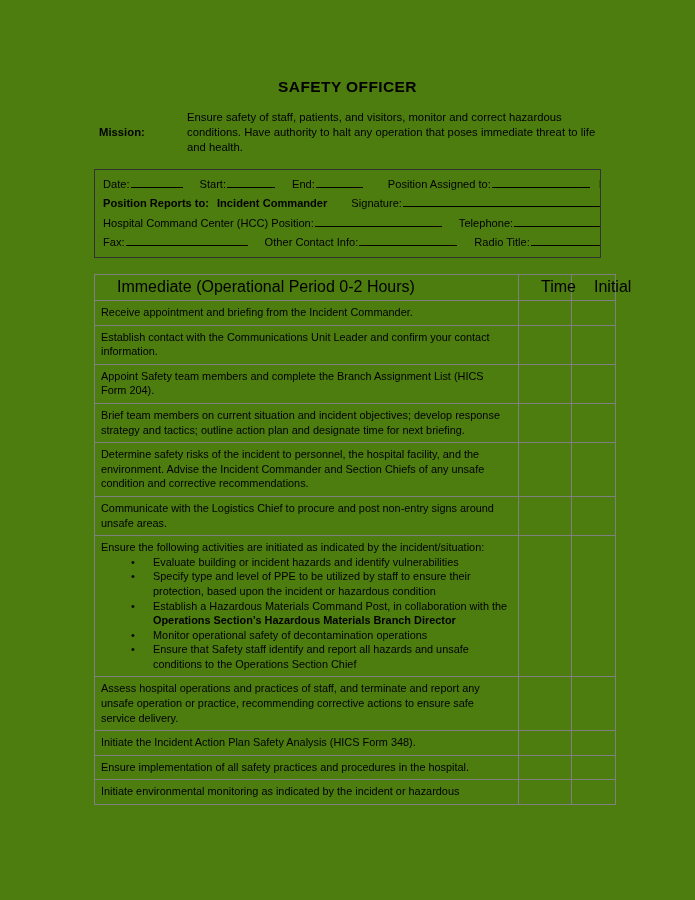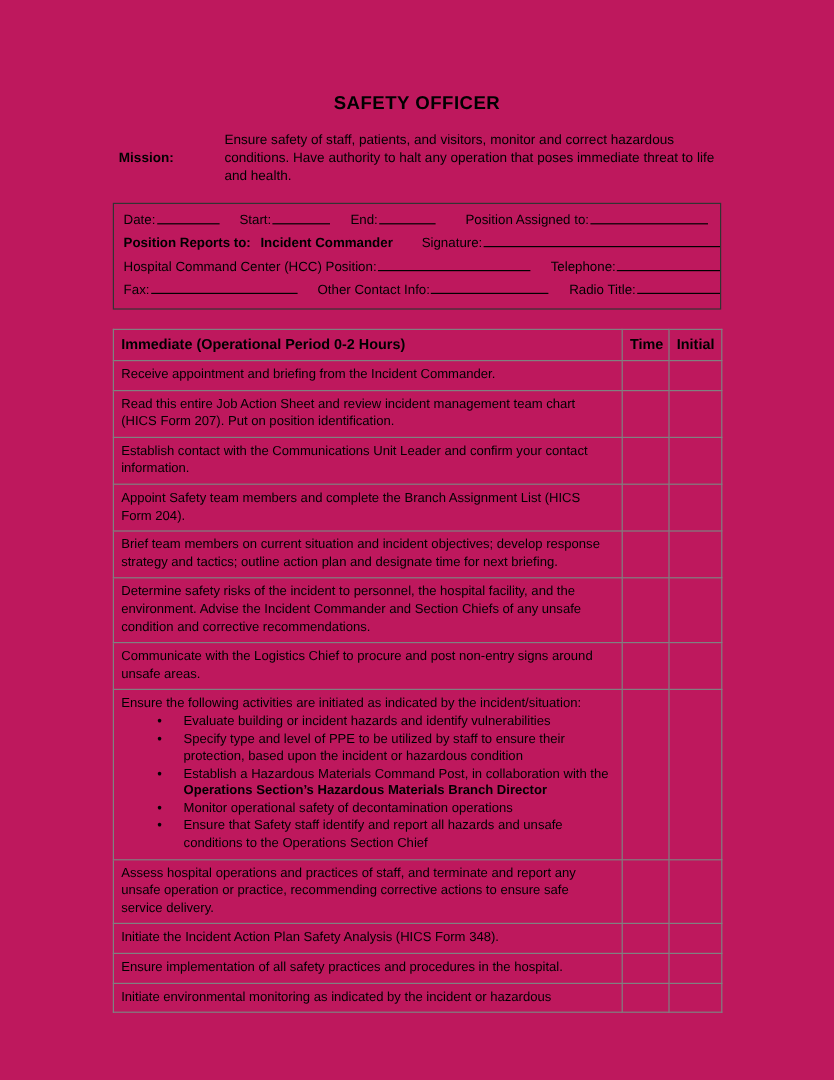--- a/index.html
+++ b/index.html
@@ -14,21 +14,21 @@
     color: #000000;
     position: relative;
     overflow: hidden;
   }
   .page {
     position: absolute;
     left: 0;
     top: 0;
     width: 695px;
     height: 900px;
-    background: #be185d;
+    background: #4d7c0f;
   }
 
   
   .doc-title {
     position: absolute;
     left: 0;
     top: 78px;
     width: 695px;
     text-align: center;
     font-size: 15.5px;
@@ -113,27 +113,27 @@
   .task-table td, .task-table th {
     border: 1px solid #808080;
     vertical-align: top;
     padding: 4px 6px 5px 6px;
     font-size: 10.9px;
     line-height: 14.6px;
     text-align: left;
     font-weight: normal;
   }
   .task-table thead th {
-    font-weight: bold;
-    font-size: 12px;
+    font-weight: normal;
+    font-size: 16px;
     line-height: 16px;
-    padding: 4px 6px 5px 6px;
+    padding: 4px 6px 5px 22px;
   }
   .col-task   { width: 424px; }
-  .col-time   { width: 39px; }
+  .col-time   { width: 53px; }
   .col-init   { width: 44px; }
   th.col-time, th.col-init { text-align: center; font-size: 11px; }
   td.cell-time, td.cell-init { }
 
   .bullet-intro { margin: 0 1px 0 0; }
   ul.bullets {
     margin: 0;
     padding: 0 0 0 30px;
     list-style: none;
   }
@@ -199,27 +199,20 @@
     <tbody>
         <tr>
           <td class="col-task">
             <div class="bullet-intro">Receive appointment and briefing from the Incident Commander.</div>
           </td>
           <td class="col-time cell-time"></td>
           <td class="col-init cell-init"></td>
         </tr>
         <tr>
           <td class="col-task">
-            <div class="bullet-intro">Read this entire Job Action Sheet and review incident management team chart (HICS Form 207).  Put on position identification.</div>
-          </td>
-          <td class="col-time cell-time"></td>
-          <td class="col-init cell-init"></td>
-        </tr>
-        <tr>
-          <td class="col-task">
             <div class="bullet-intro">Establish contact with the Communications Unit Leader and confirm your contact information.</div>
           </td>
           <td class="col-time cell-time"></td>
           <td class="col-init cell-init"></td>
         </tr>
         <tr>
           <td class="col-task">
             <div class="bullet-intro">Appoint Safety team members and complete the Branch Assignment List (HICS Form 204).</div>
           </td>
           <td class="col-time cell-time"></td>

